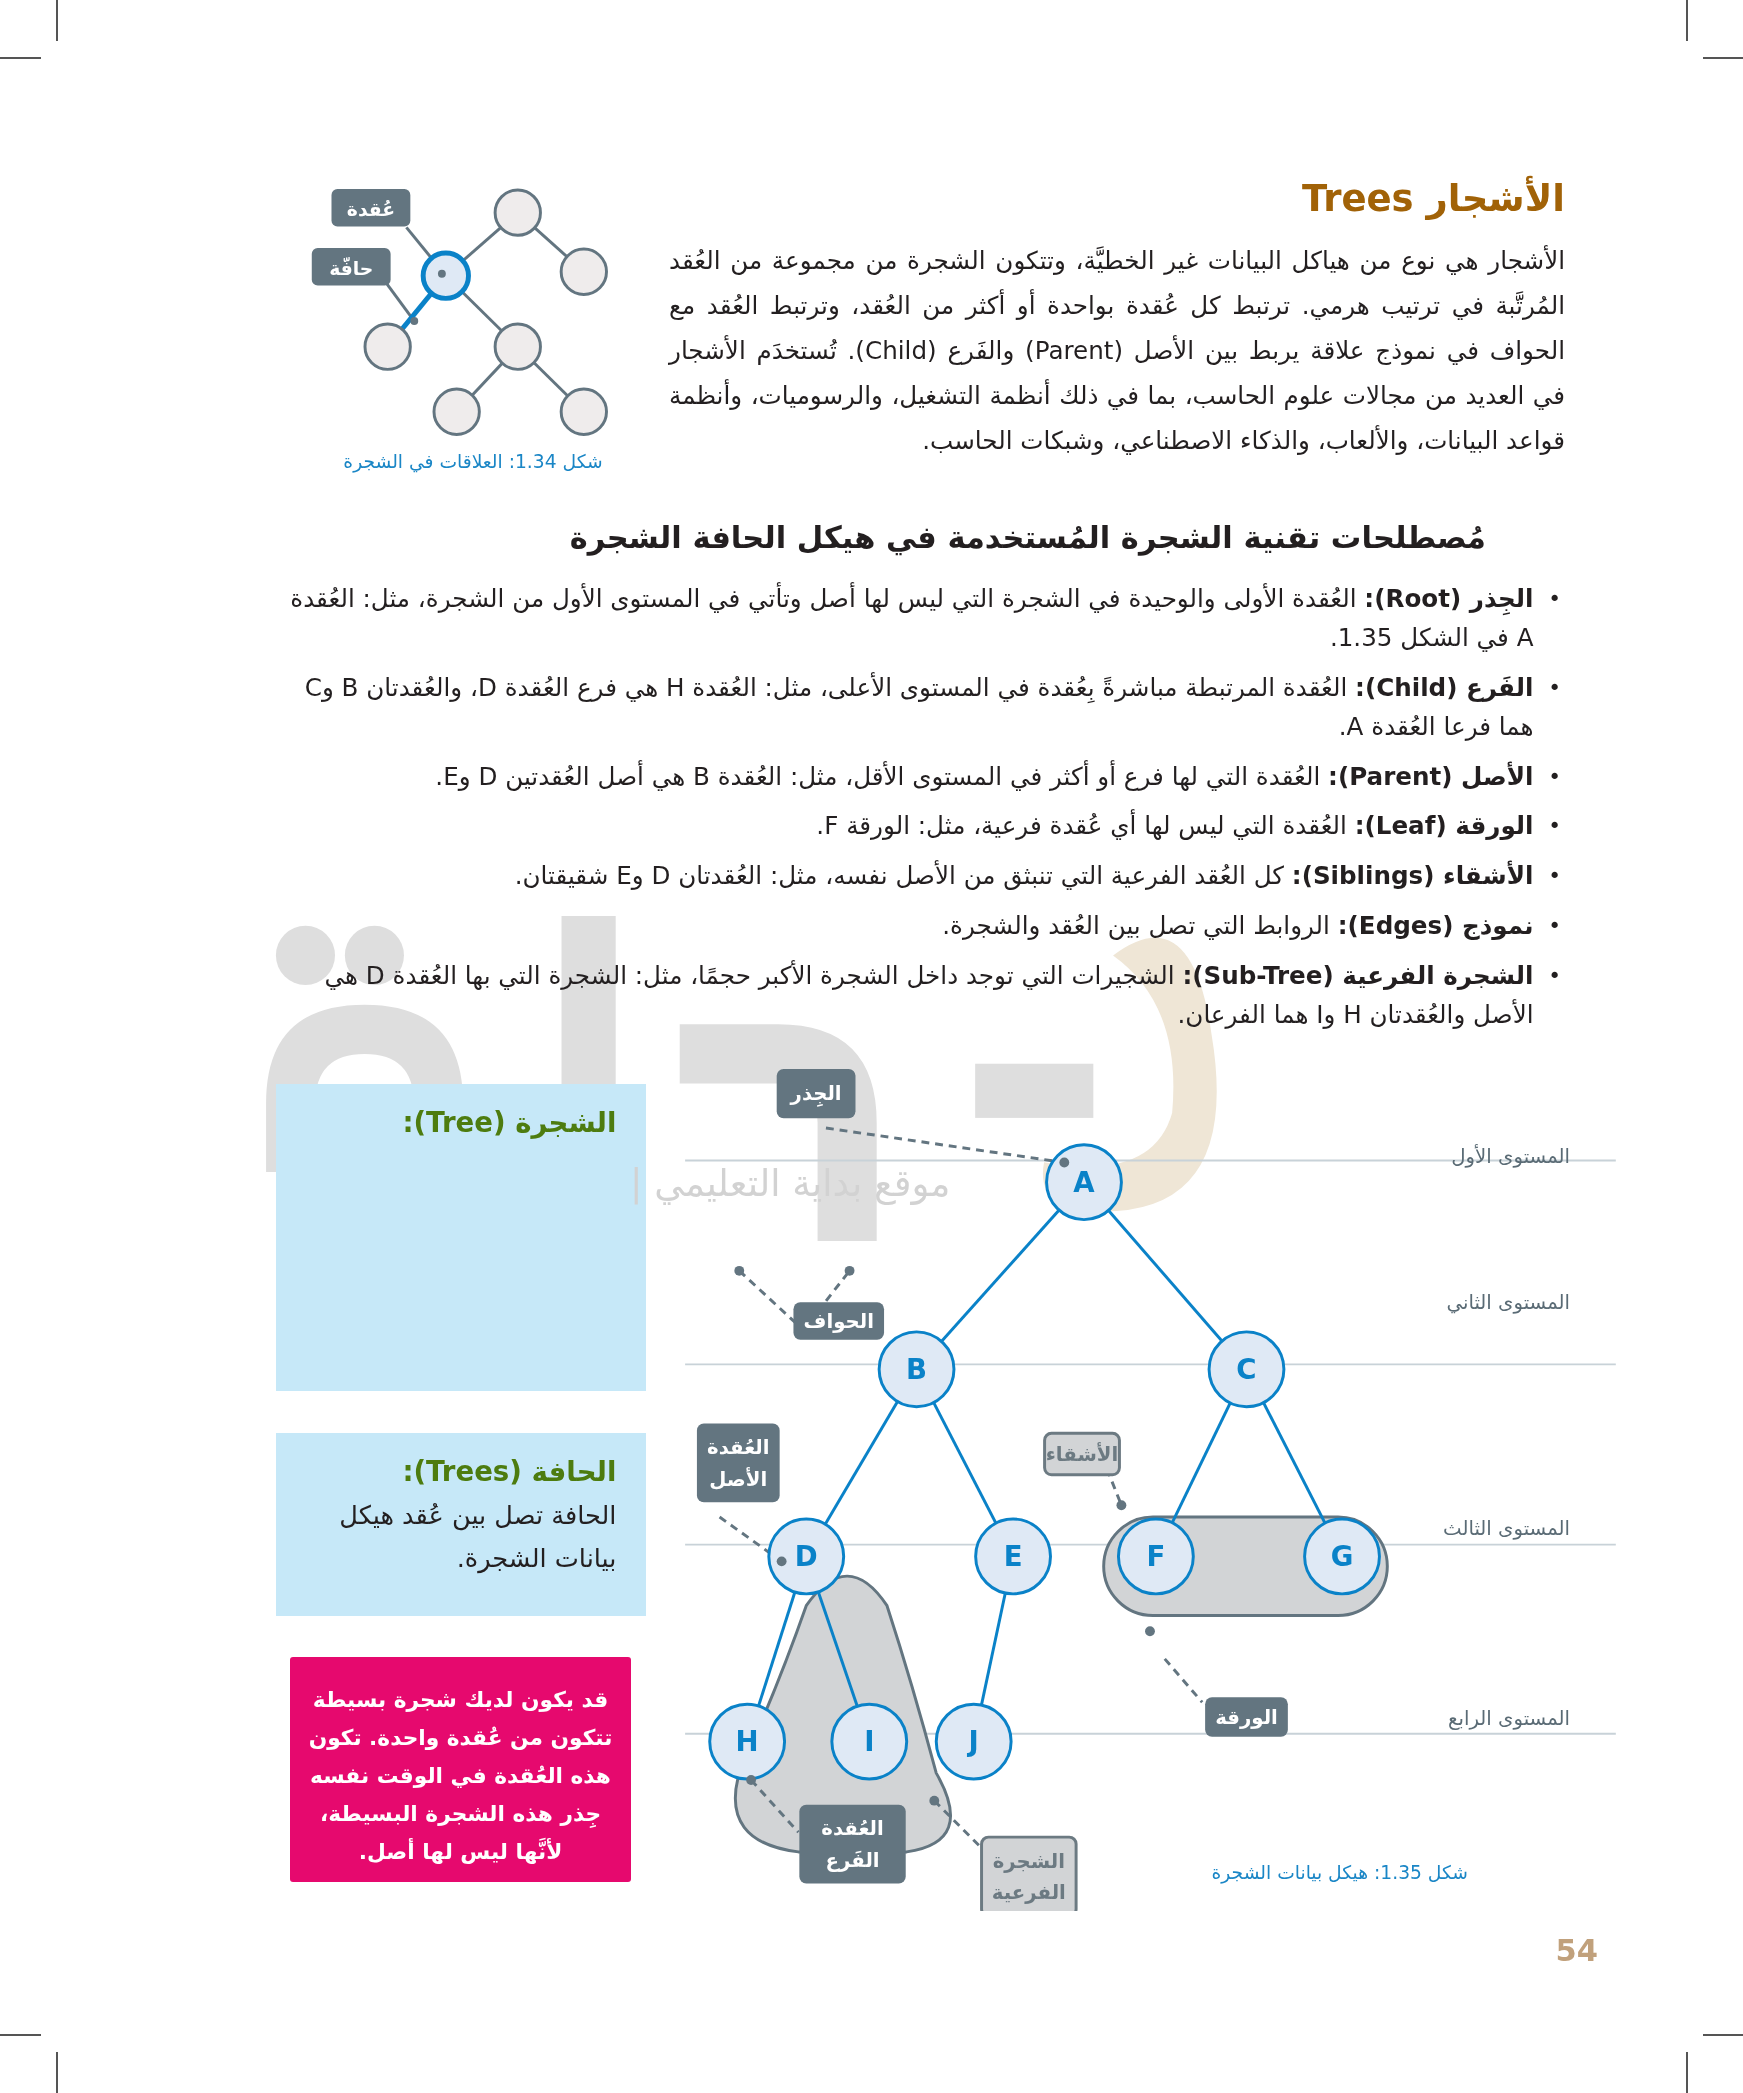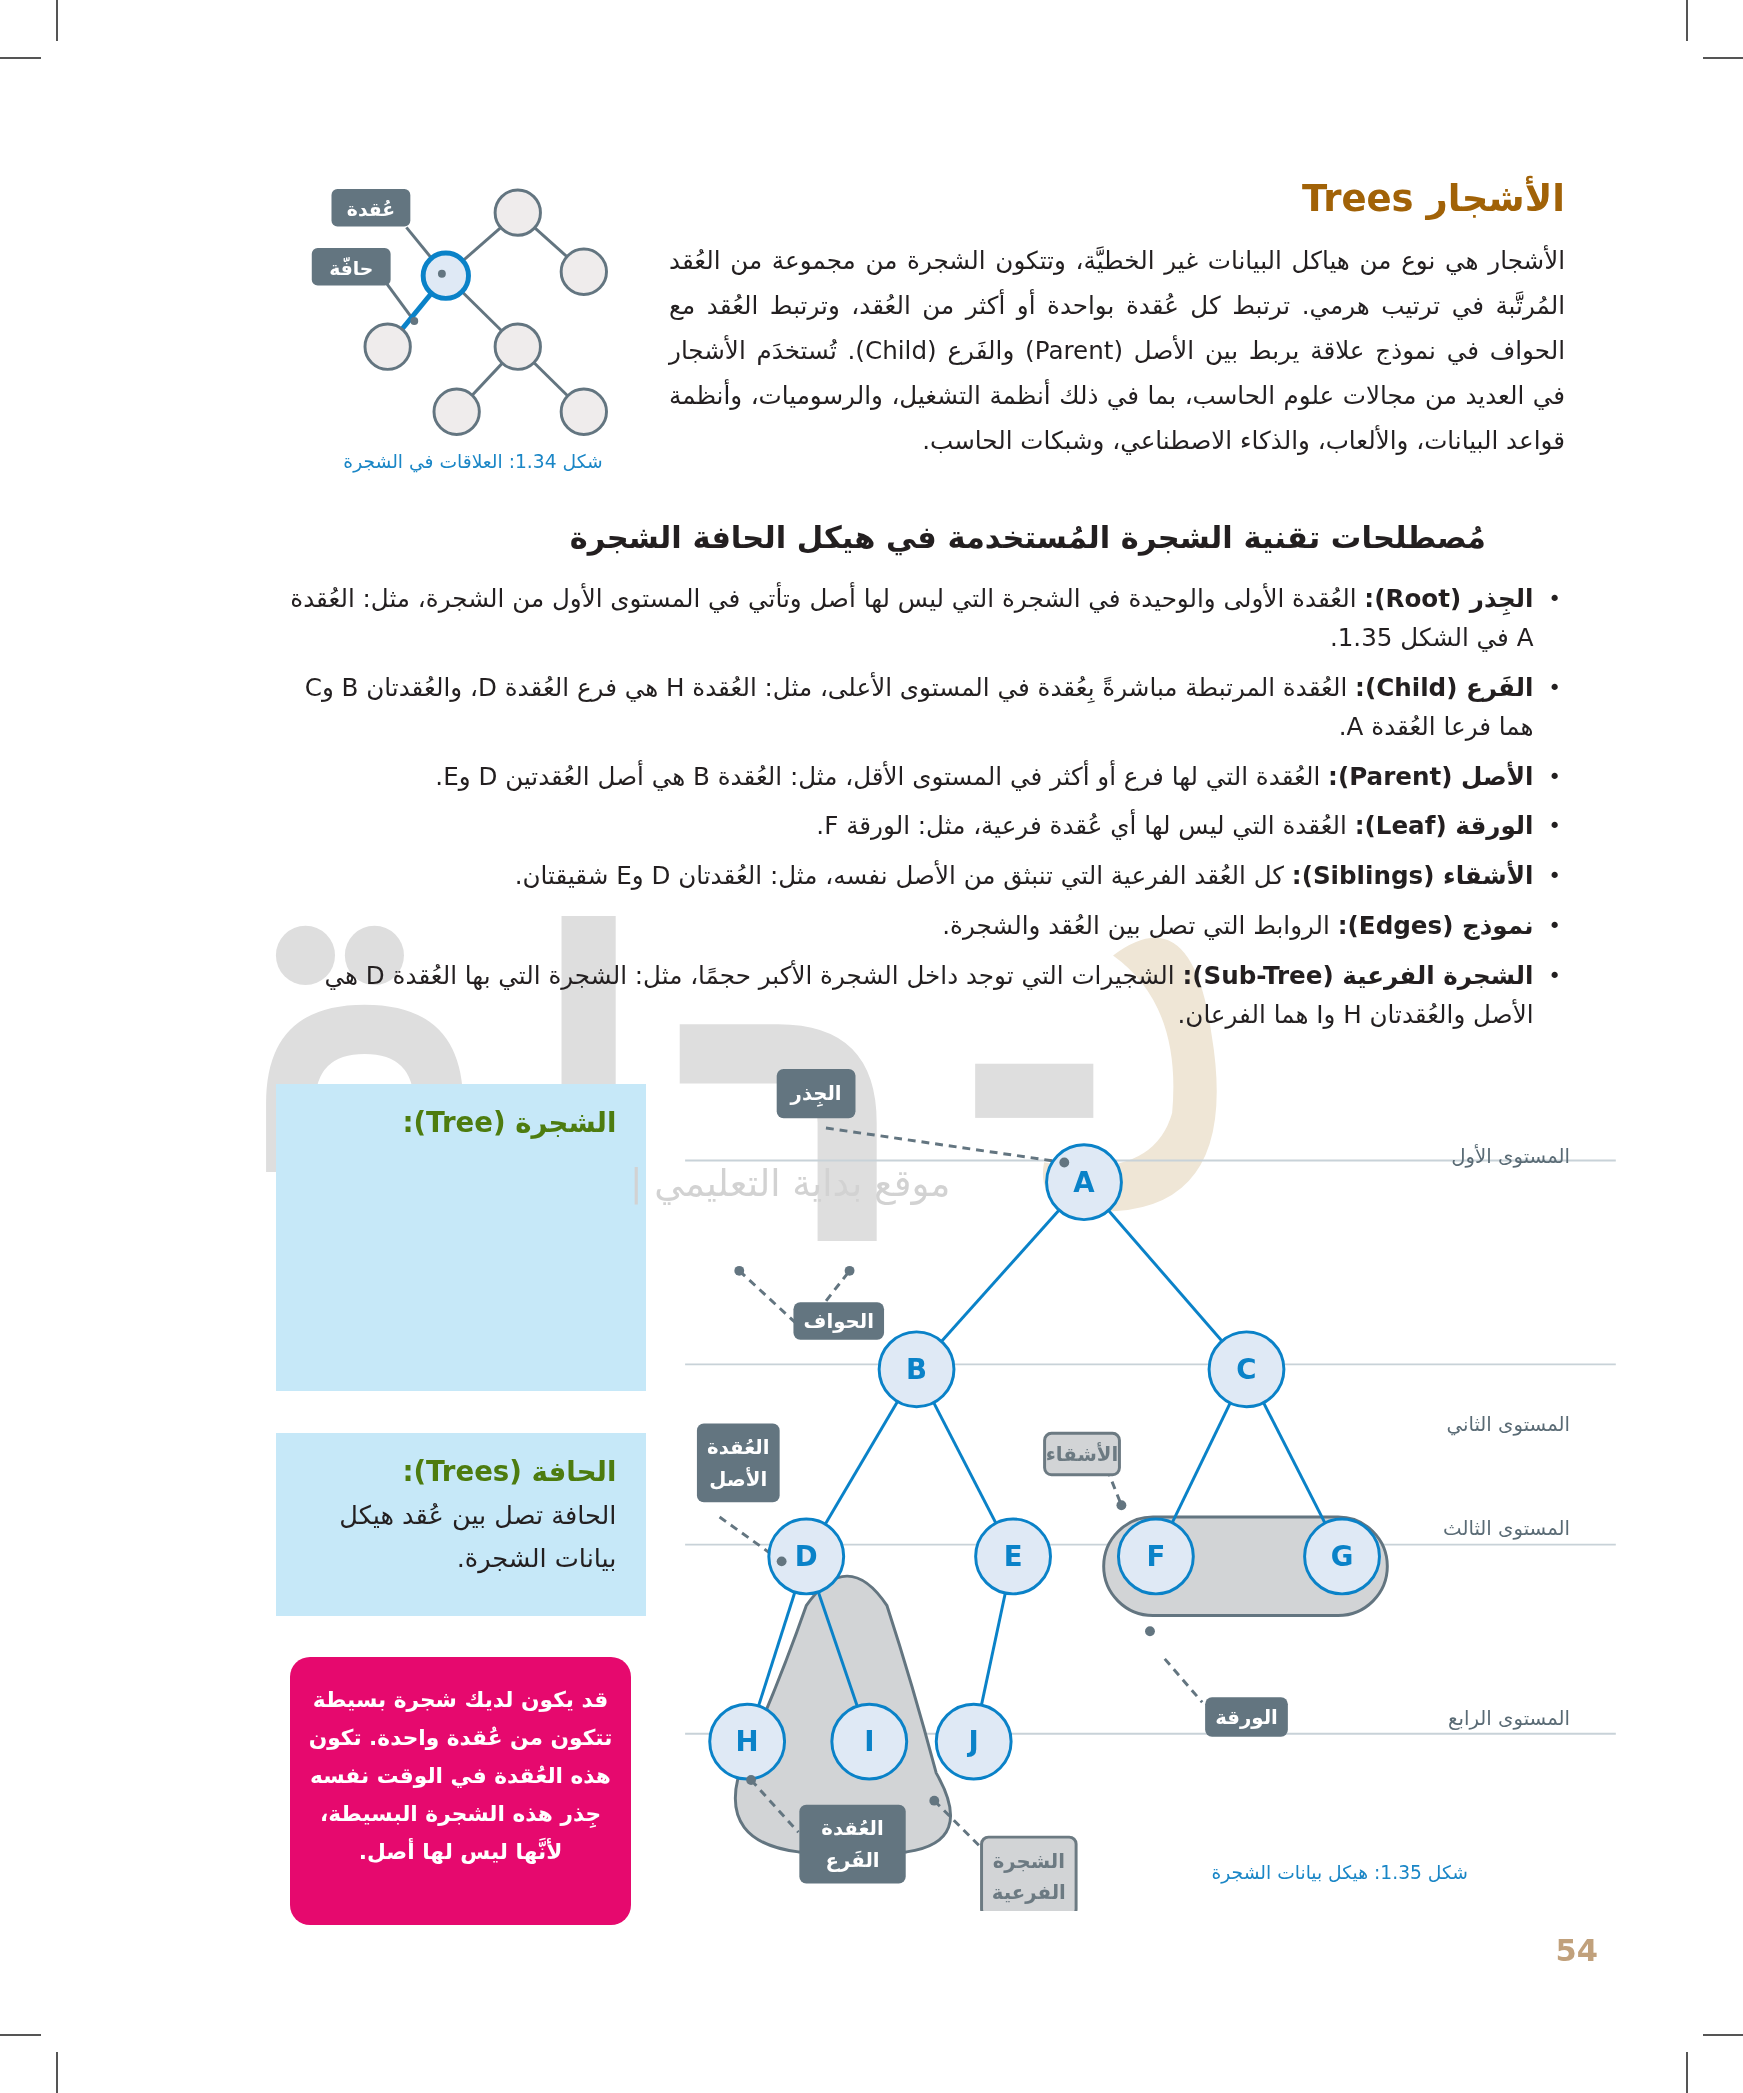--- a/index.html
+++ b/index.html
@@ -25,21 +25,21 @@
   #bullets li .dot { position:absolute; right:3.9px; top:0; font-size:21.7px; }
   .term { font-weight:bold; }
 
   
   .infobox { position:absolute; background:#c6e8f8; }
   .infobox .ibtitle { color:#4d7c0f; font-weight:bold; font-size:27.6px; }
   .infobox .ibtext { font-size:25.6px; line-height:43px; margin-top:5.9px; }
   #box-tree { left:276px; top:1084px; width:370px; height:307px; box-sizing:border-box; padding:21.7px 29.6px 0 19.7px; }
   #box-edge { left:276px; top:1433px; width:370px; height:183px; box-sizing:border-box; padding:21.7px 29.6px 0 19.7px; }
 
-  #note { left:290px; top:1657px; width:341px; height:268px; background:#e6096e; border-radius:20px; color:#fff; font-weight:bold; font-size:21.7px; line-height:38px; text-align:center; box-sizing:border-box; padding:23.6px 13.8px 0 13.8px; }
+  #note { left:290px; top:1657px; width:341px; height:225px; background:#e6096e; border-radius:3px; color:#fff; font-weight:bold; font-size:21.7px; line-height:38px; text-align:center; box-sizing:border-box; padding:23.6px 13.8px 0 13.8px; }
 
   
   #watermark { left:266px; top:916px; width:985px; height:325px; pointer-events:none; }
   #wm-text { left:630px; top:1162px; font-size:37px; color:#d2d2d2; white-space:nowrap; letter-spacing:2px; }
   #wm-latin { left:278px; top:1162px; font-size:39px; color:#d8d8d8; white-space:nowrap; letter-spacing:9.9px; }
 
   
   #fig135 { left:680px; top:1064px; width:936px; height:847px; }
   .lvl { position:absolute; font-size:19.7px; color:#5a6b75; white-space:nowrap; }
   #cap135 { right:276px; top:1862px; font-size:18.7px; color:#1a86c6; white-space:nowrap; }
@@ -233,20 +233,20 @@
         <text x="175" y="815" text-anchor="middle" direction="rtl" font-size="20" font-weight="bold" font-family="&quot;DejaVu Sans&quot;, sans-serif" fill="#ffffff">الفَرع</text>
       </g>
       <g>
         <rect x="306" y="785" width="96" height="80" rx="7" fill="#d2d4d6" stroke="#6c7a82" stroke-width="3"></rect>
         <text x="354" y="816" text-anchor="middle" direction="rtl" font-size="20" font-weight="bold" font-family="&quot;DejaVu Sans&quot;, sans-serif" fill="#6c7a82">الشجرة</text>
         <text x="354" y="848" text-anchor="middle" direction="rtl" font-size="20" font-weight="bold" font-family="&quot;DejaVu Sans&quot;, sans-serif" fill="#6c7a82">الفرعية</text>
       </g>
     </g>
 </svg>
 <div id="lvl0" class="lvl rtl" style="right:174px; top:1145px;">المستوى الأول</div>
-<div id="lvl1" class="lvl rtl" style="right:174px; top:1413px;">المستوى الثاني</div>
+<div id="lvl1" class="lvl rtl" style="right:174px; top:1291px;">المستوى الثاني</div>
 <div id="lvl2" class="lvl rtl" style="right:174px; top:1517px;">المستوى الثالث</div>
 <div id="lvl3" class="lvl rtl" style="right:174px; top:1707px;">المستوى الرابع</div>
 
 <div id="cap135" class="abs rtl">شكل 1.35: هيكل بيانات الشجرة</div>
 
 <div id="pagenum" class="abs">54</div>
 
 
 </body></html>

